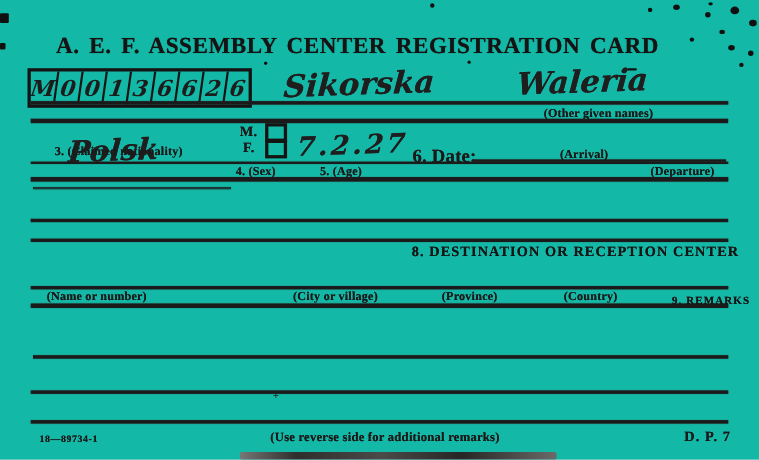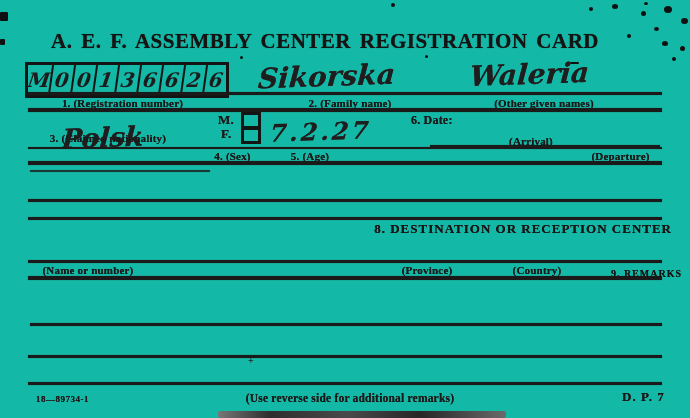--- a/index.html
+++ b/index.html
@@ -89,56 +89,55 @@
     <div class="regcell">6</div>
     <div class="regcell">2</div>
     <div class="regcell">6</div>
   </div>
 
   <div class="hw" style="left:258px;top:60px;font-size:28px;">Sikorska</div>
   <div class="hw" style="left:470px;top:58px;font-size:28px;">Waleria</div>
 
   <div class="hl" style="left:28px;top:92px;width:634px;height:3px;"></div>
 
-  <div class="lbl" style="left:30px;top:97px;width:185px;">1. (Registration number)</div>
-  <div class="lbl" style="left:255px;top:97px;width:190px;">2. (Family name)</div>
   <div class="lbl" style="left:454px;top:97px;width:180px;">(Other given names)</div>
 
   <div class="hl" style="left:28px;top:108px;width:634px;height:4px;"></div>
 
   <div class="hw" style="left:62px;top:122px;font-size:27px;">Polsk</div>
 
   <div class="lbl" style="left:218px;top:112px;font-size:13px;">M.</div>
   <div class="lbl" style="left:221px;top:126px;font-size:13px;">F.</div>
   <div class="cb" style="left:241px;top:112px;"></div>
   <div class="cb" style="left:241px;top:127px;"></div>
 
   <div class="hw" style="left:270px;top:117px;font-size:24px;letter-spacing:3px;">7.2.27</div>
 
-  <div class="lbl" style="left:375px;top:113px;font-size:12px;margin-left:36px;">6. Date:</div>
+  <div class="lbl" style="left:375px;top:132px;font-size:17px;">6. Date:</div>
   <div class="hl" style="left:430px;top:145px;width:230px;height:2px;"></div>
 
   <div class="hl" style="left:28px;top:147px;width:634px;height:2px;"></div>
 
   <div class="lbl" style="left:28px;top:132px;width:160px;font-family:Liberation Serif, serif;">3. (Claimed nationality)</div>
   <div class="lbl" style="left:200px;top:150px;width:65px;">4. (Sex)</div>
   <div class="lbl" style="left:280px;top:150px;width:60px;">5. (Age)</div>
   <div class="lbl" style="left:491px;top:135px;width:80px;">(Arrival)</div>
   <div class="lbl" style="left:578px;top:150px;width:85px;">(Departure)</div>
 
   <div class="hl" style="left:28px;top:161px;width:634px;height:3.5px;"></div>
   <div class="hl" style="left:30px;top:170px;width:180px;height:2px;opacity:.8;"></div>
 
   <div class="hl" style="left:28px;top:199px;width:634px;height:2.5px;"></div>
   <div class="hl" style="left:28px;top:217px;width:634px;height:2.5px;"></div>
 
   <div class="heading" style="left:28px;top:221px;width:644px;font-size:13px;">8. DESTINATION OR RECEPTION CENTER</div>
 
   <div class="hl" style="left:28px;top:260px;width:634px;height:2.5px;"></div>
   <div class="lbl" style="left:33px;top:264px;width:110px;">(Name or number)</div>
+  <div class="lbl" style="left:250px;top:264px;width:110px;">(City or village)</div>
   <div class="lbl" style="left:377px;top:264px;width:100px;">(Province)</div>
   <div class="lbl" style="left:487px;top:264px;width:100px;">(Country)</div>
   <div class="hl" style="left:28px;top:276px;width:634px;height:3.5px;"></div>
 
   <div class="heading" style="left:28px;top:268px;width:654px;font-size:10px;">9. REMARKS</div>
 
   <div class="hl" style="left:30px;top:323px;width:632px;height:2.5px;"></div>
   <div class="artifact" style="left:248px;top:355px;">+</div>
   <div class="hl" style="left:28px;top:355px;width:634px;height:2.5px;"></div>
   <div class="hl" style="left:28px;top:382px;width:634px;height:2.5px;"></div>

